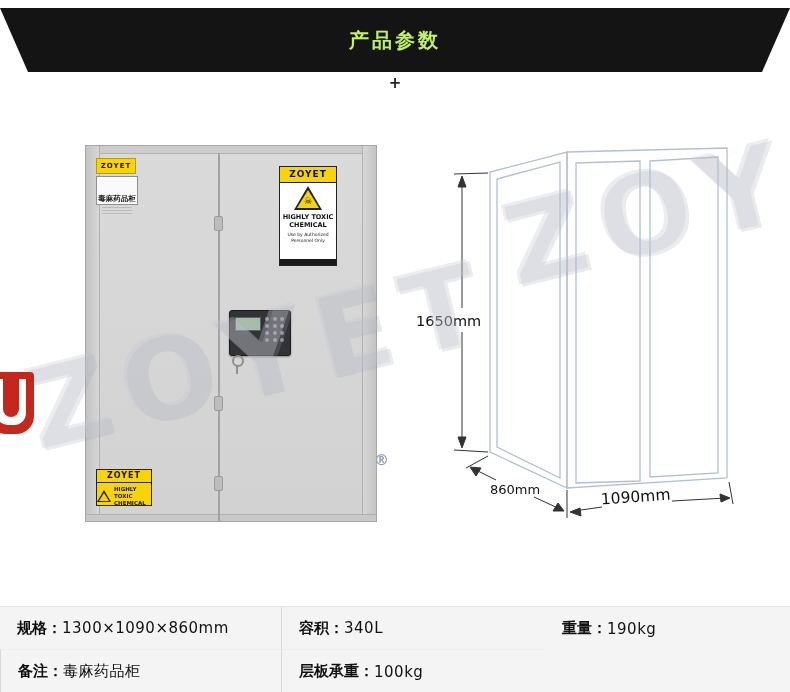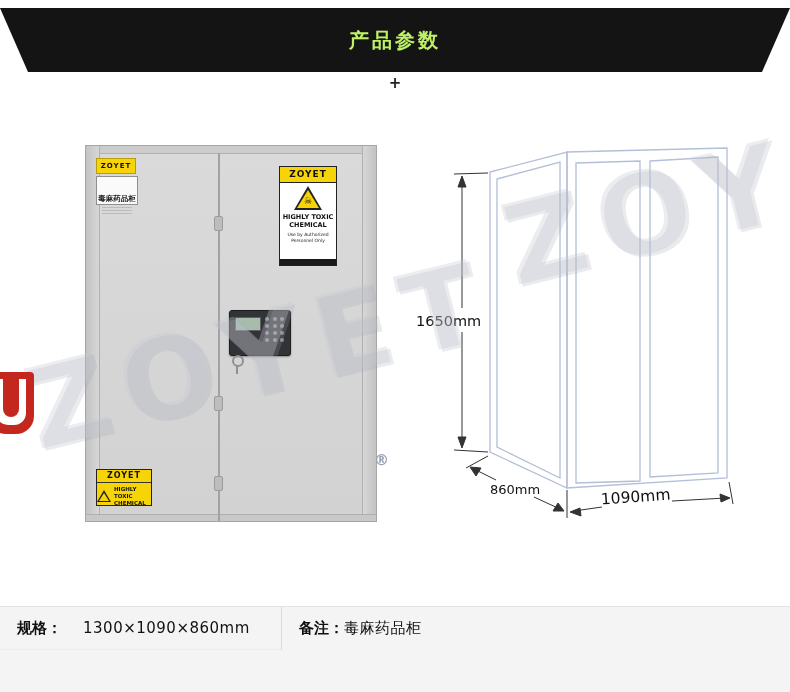--- a/index.html
+++ b/index.html
@@ -65,21 +65,21 @@
   .blabel-txt{font-size:5.5px;font-weight:bold;line-height:1.25;color:#111;}
 
   
   .diagram{position:absolute;left:400px;top:130px;z-index:2;}
 
   
   .spec-table{position:absolute;left:0;top:606px;width:790px;height:86px;background:#f4f4f4;border-top:1px solid #e3e3e3;
     display:grid;grid-template-columns:281px 264px 245px;grid-template-rows:43px 43px;z-index:5;box-sizing:border-box;}
   .spec-cell{display:flex;align-items:center;padding-left:17px;font-size:15px;color:#111;box-sizing:border-box;}
   .bl{border-left:1px solid #d9d9d9;}
-  .bb{border-bottom:1px solid #ececec;gap:21px;}
+  .bb{border-bottom:1px solid #ececec;}
   .spec-label{font-weight:bold;white-space:pre;}
   .spec-value{font-weight:normal;letter-spacing:0.5px;white-space:pre;}
 </style>
 </head>
 <body>
 
 <div class="banner">
   <div class="banner-title">产品参数</div>
 </div>
 <div class="plus-mark">+</div>
@@ -192,17 +192,29 @@
   <text x="16" y="196" font-size="14.5" fill="#111">1650mm</text>
   <text x="115" y="364" font-size="13" fill="#111" text-anchor="middle">860mm</text>
   <text x="236" y="372" font-size="15.5" fill="#111" text-anchor="middle" transform="rotate(-4 236 372)">1090mm</text>
 </svg>
 
 <div class="spec-table">
   <div class="spec-cell bb">
     <span class="spec-label">规格：</span>
       <span class="spec-value">1300×1090×860mm</span>
   </div>
+  <div class="spec-cell bb bl">
+    <span class="spec-label">容积：</span>
+      <span class="spec-value">340L</span>
+  </div>
+  <div class="spec-cell">
+    <span class="spec-label">重量：</span>
+      <span class="spec-value">190kg</span>
+  </div>
   <div class="spec-cell bl">
     <span class="spec-label">备注：</span>
       <span class="spec-value">毒麻药品柜</span>
   </div>
+  <div class="spec-cell bl">
+    <span class="spec-label">层板承重：</span>
+      <span class="spec-value">100kg</span>
+  </div>
 </div>
 
 </body></html>

